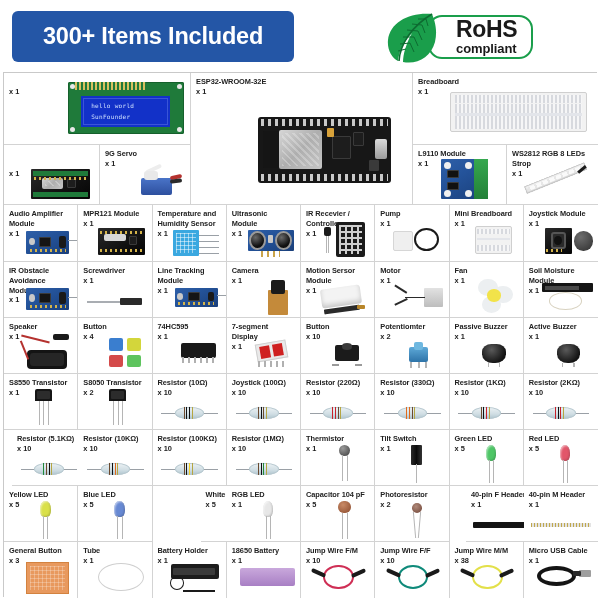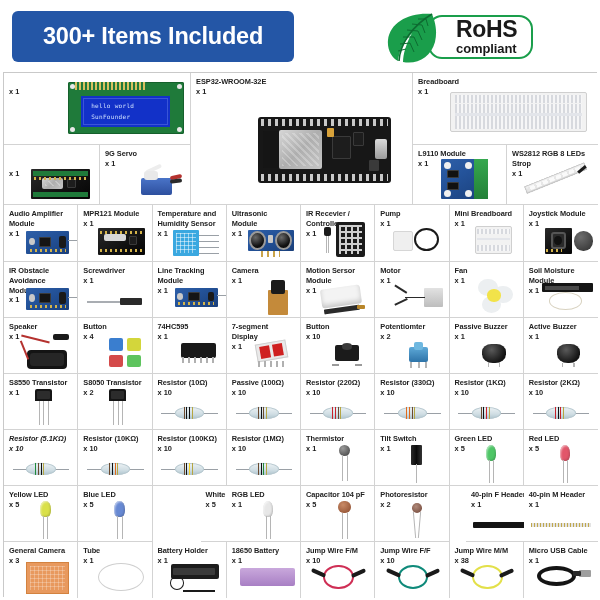--- a/index.html
+++ b/index.html
@@ -559,21 +559,21 @@
           <div class="res-wire" style="left:0;width:100%"></div>
       <div class="res-body" style="left:24%;width:52%;height:72%;background:linear-gradient(#eef3f5,#cfdde3 60%,#aec4cd);box-shadow:inset 0 0 0 1px #b7c8cf;">
         <div class="res-band" style="left:30%;width:3%;background:#6b4a2f;"></div>
             <div class="res-band" style="left:39%;width:3%;background:#111111;"></div>
             <div class="res-band" style="left:48%;width:3%;background:#111111;"></div>
             <div class="res-band" style="left:57%;width:3%;background:#b5a642;"></div>
       </div>
         </div>
       </div>
       <div class="cell" style="left: 222.75px; top: 301px; width: 74.25px; height: 56px;">
-        <div class="c-label">Passive (100Ω)</div>
+        <div class="c-label">Joystick (100Ω)</div>
         <div class="c-qty" style="top: 13.8px;">x 10</div>
         <div class="art" style="left: 8.91px; top: 30.8px; width: 56.43px; height: 16.8px;">
           <div class="res-wire" style="left:0;width:100%"></div>
       <div class="res-body" style="left:24%;width:52%;height:72%;background:linear-gradient(#eef3f5,#cfdde3 60%,#aec4cd);box-shadow:inset 0 0 0 1px #b7c8cf;">
         <div class="res-band" style="left:30%;width:3%;background:#6b4a2f;"></div>
             <div class="res-band" style="left:39%;width:3%;background:#111111;"></div>
             <div class="res-band" style="left:48%;width:3%;background:#6b4a2f;"></div>
             <div class="res-band" style="left:57%;width:3%;background:#b5a642;"></div>
       </div>
         </div>
@@ -623,21 +623,21 @@
         <div class="art" style="left: 8.91px; top: 30.8px; width: 56.43px; height: 16.8px;">
           <div class="res-wire" style="left:0;width:100%"></div>
       <div class="res-body" style="left:24%;width:52%;height:72%;background:linear-gradient(#eef3f5,#cfdde3 60%,#aec4cd);box-shadow:inset 0 0 0 1px #b7c8cf;">
         <div class="res-band" style="left:30%;width:3%;background:#c8202a;"></div>
             <div class="res-band" style="left:39%;width:3%;background:#111111;"></div>
             <div class="res-band" style="left:48%;width:3%;background:#c8202a;"></div>
             <div class="res-band" style="left:57%;width:3%;background:#b5a642;"></div>
       </div>
         </div>
       </div>
-      <div class="cell" style="left: 0px; top: 357px; width: 74.25px; height: 56px; font-style: italic;">
+      <div class="cell" style="left: 8px; top: 357px; width: 74.25px; height: 56px;">
         <div class="c-label">Resistor (5.1KΩ)</div>
         <div class="c-qty" style="top: 13.8px;">x 10</div>
         <div class="art" style="left: 8.91px; top: 30.8px; width: 56.43px; height: 16.8px;">
           <div class="res-wire" style="left:0;width:100%"></div>
       <div class="res-body" style="left:24%;width:52%;height:72%;background:linear-gradient(#eef3f5,#cfdde3 60%,#aec4cd);box-shadow:inset 0 0 0 1px #b7c8cf;">
         <div class="res-band" style="left:30%;width:3%;background:#1f8a3a;"></div>
             <div class="res-band" style="left:39%;width:3%;background:#6b4a2f;"></div>
             <div class="res-band" style="left:48%;width:3%;background:#111111;"></div>
             <div class="res-band" style="left:57%;width:3%;background:#b5a642;"></div>
       </div>
@@ -779,21 +779,21 @@
         </div>
       </div>
       <div class="cell lastcol" style="left: 519.75px; top: 413px; width: 74.25px; height: 56px;">
         <div class="c-label">40-pin M Header</div>
         <div class="c-qty" style="top: 13.8px;">x 1</div>
         <div class="art" style="left: 7.425px; top: 33.6px; width: 59.4px; height: 11.2px;">
           <div class="hdr-m" style="left:0;top:30%;width:100%;height:40%;"></div>
         </div>
       </div>
       <div class="cell lastrow" style="left: 0px; top: 469px; width: 74.25px; height: 56px;">
-        <div class="c-label">General Camera</div>
+        <div class="c-label">General Button</div>
         <div class="c-qty" style="top: 13.8px;">x 3</div>
         <div class="art" style="left: 22.275px; top: 20.16px; width: 43.065px; height: 31.36px;">
           <div class="gboard" style="position:absolute;inset:0;"></div>
         </div>
       </div>
       <div class="cell lastrow" style="left: 74.25px; top: 469px; width: 74.25px; height: 56px;">
         <div class="c-label">Tube</div>
         <div class="c-qty" style="top: 13.8px;">x 1</div>
         <div class="art" style="left: 19.305px; top: 21.28px; width: 46.035px; height: 28px;">
           <div class="tube" style="position:absolute;inset:0;"></div>

